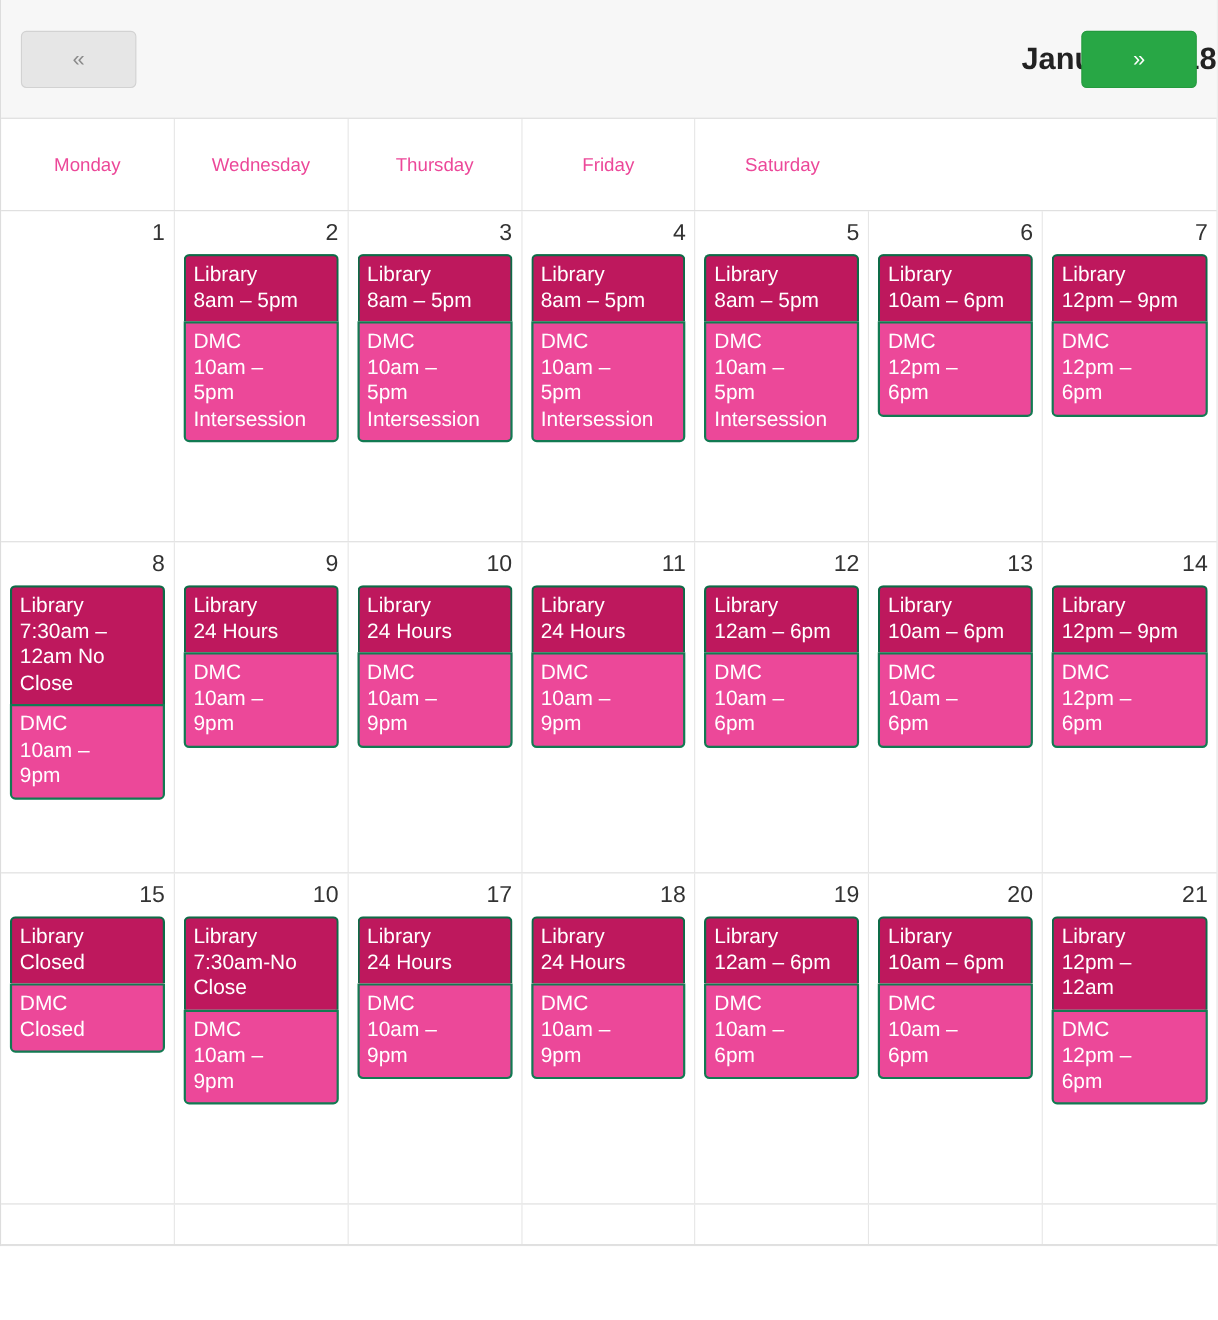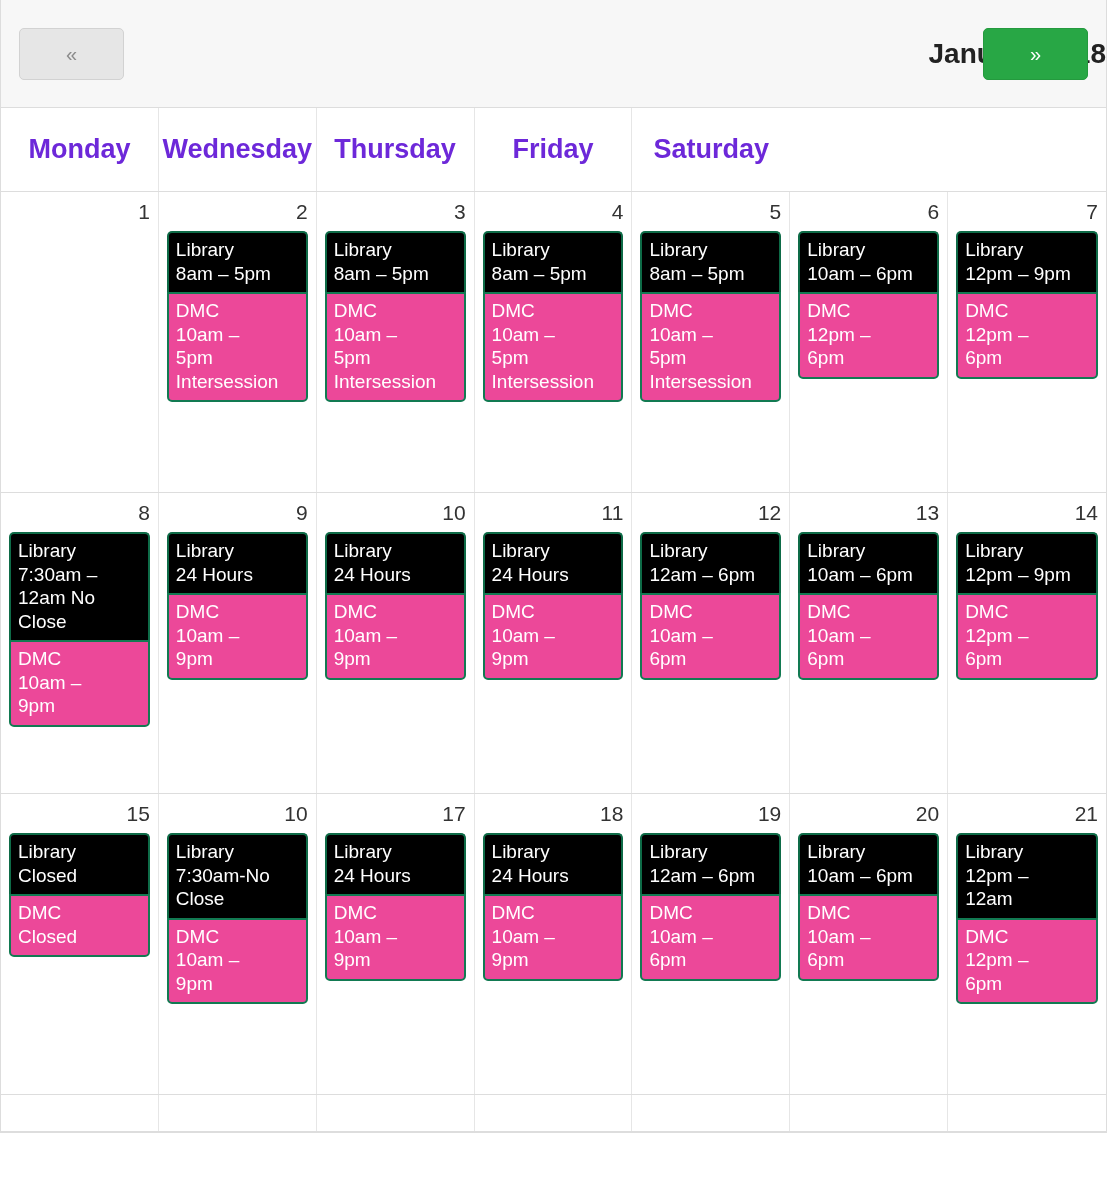--- a/index.html
+++ b/index.html
@@ -62,24 +62,24 @@
   .weekdays {
     display: grid;
     grid-template-columns: repeat(7, 1fr);
     border-bottom: 1px solid #ddd;
   }
   .weekday {
     height: 83px;
     display: flex;
     align-items: center;
     justify-content: center;
-    font-size: 27px;
-    font-weight: bold;
+    font-size: 17px;
+    font-weight: normal;
     border-right: 1px solid #e6e6e6;
-    color: #6d28d9;
+    color: #ec4899;
   }
   .weekday:last-child { border-right: none; }
   
   .weeks { display: block; }
   .week {
     display: grid;
     grid-template-columns: repeat(7, 1fr);
     border-bottom: 1px solid #ddd;
   }
   .day {
@@ -99,21 +99,21 @@
   .event {
     border-radius: 5px;
     padding: 5px 7px 7px 7px;
     font-size: 19px;
     line-height: 1.24;
     color: #ffffff;
     margin-bottom: 0;
     word-break: break-word;
   }
   .event.library {
-    background: #000000;
+    background: #be185d;
     border: 2px solid #0e6b47;
     border-bottom: none;
     border-radius: 5px 5px 0 0;
   }
   .event.dmc {
     background: #ec4899;
     border: 2px solid #127a52;
     border-radius: 0 0 5px 5px;
   }
   .ev-line { display: block; }

